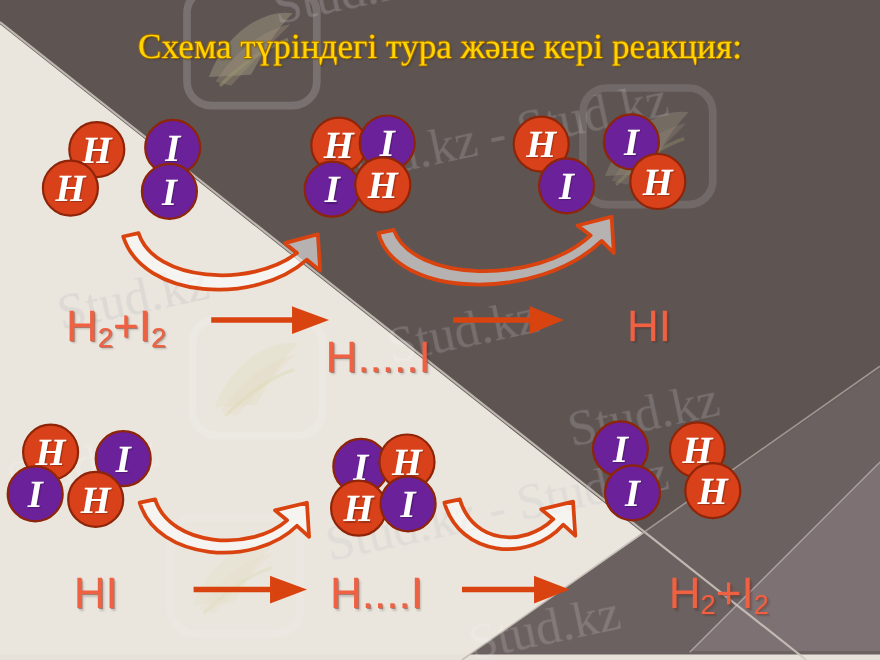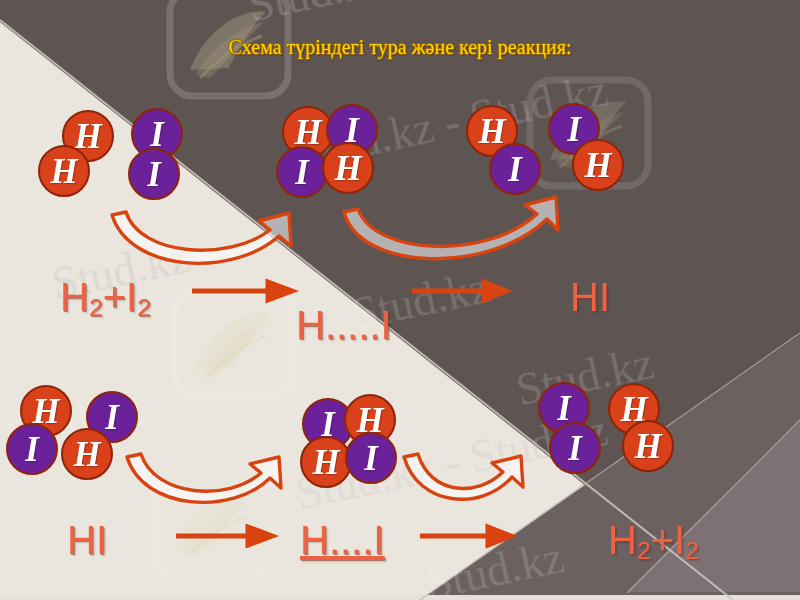--- a/index.html
+++ b/index.html
@@ -35,23 +35,23 @@
   .bg-seam{
     position:absolute;left:0;top:0;width:800px;height:600px;
     pointer-events:none;
   }
   .bg-bottomstrip{
     position:absolute;left:0;bottom:0;width:800px;height:5px;
     background:#e6e2da;
   }
   
   .title{
-    position:absolute;left:0;top:36px;width:800px;text-align:center;
+    position:absolute;left:0;top:24px;width:800px;text-align:center;
     font-family:"Liberation Serif", serif;
-    font-size:20px;
+    font-size:32px;
     color:#ffd400;
     text-shadow:
       -1px 0 #a06a00, 1px 0 #a06a00, 0 -1px #a06a00, 0 1px #a06a00,
       1px 1px 2px rgba(0,0,0,.55);
     letter-spacing:0px;
   }
   
   .atom{
     position:absolute;border-radius:50%;
     display:flex;align-items:center;justify-content:center;
@@ -255,17 +255,17 @@
         <div class="atom h" style="left: 622px; top: 420px; width: 52px; height: 52px; font-size: 35px;">
           <span>H</span>
         </div>
       </div>
     </div>
   <div id="formula-layer">
       <div class="formula" style="left: 60px; top: 275px;">H<sub>2</sub>+I<sub>2</sub></div>
       <div class="formula" style="left: 296px; top: 275px; margin-top: 28px;">H.....I</div>
       <div class="formula" style="left: 570px; top: 275px;">HI</div>
       <div class="formula" style="left: 67px; top: 518px;">HI</div>
-      <div class="formula" style="left: 300px; top: 518px; text-decoration: underline;">H....I</div>
+      <div class="formula" style="left: 300px; top: 518px;">H....I</div>
       <div class="formula" style="left: 608px; top: 518px;">H<sub>2</sub>+I<sub>2</sub></div>
     </div>
 
 </div>
 
 </body></html>

